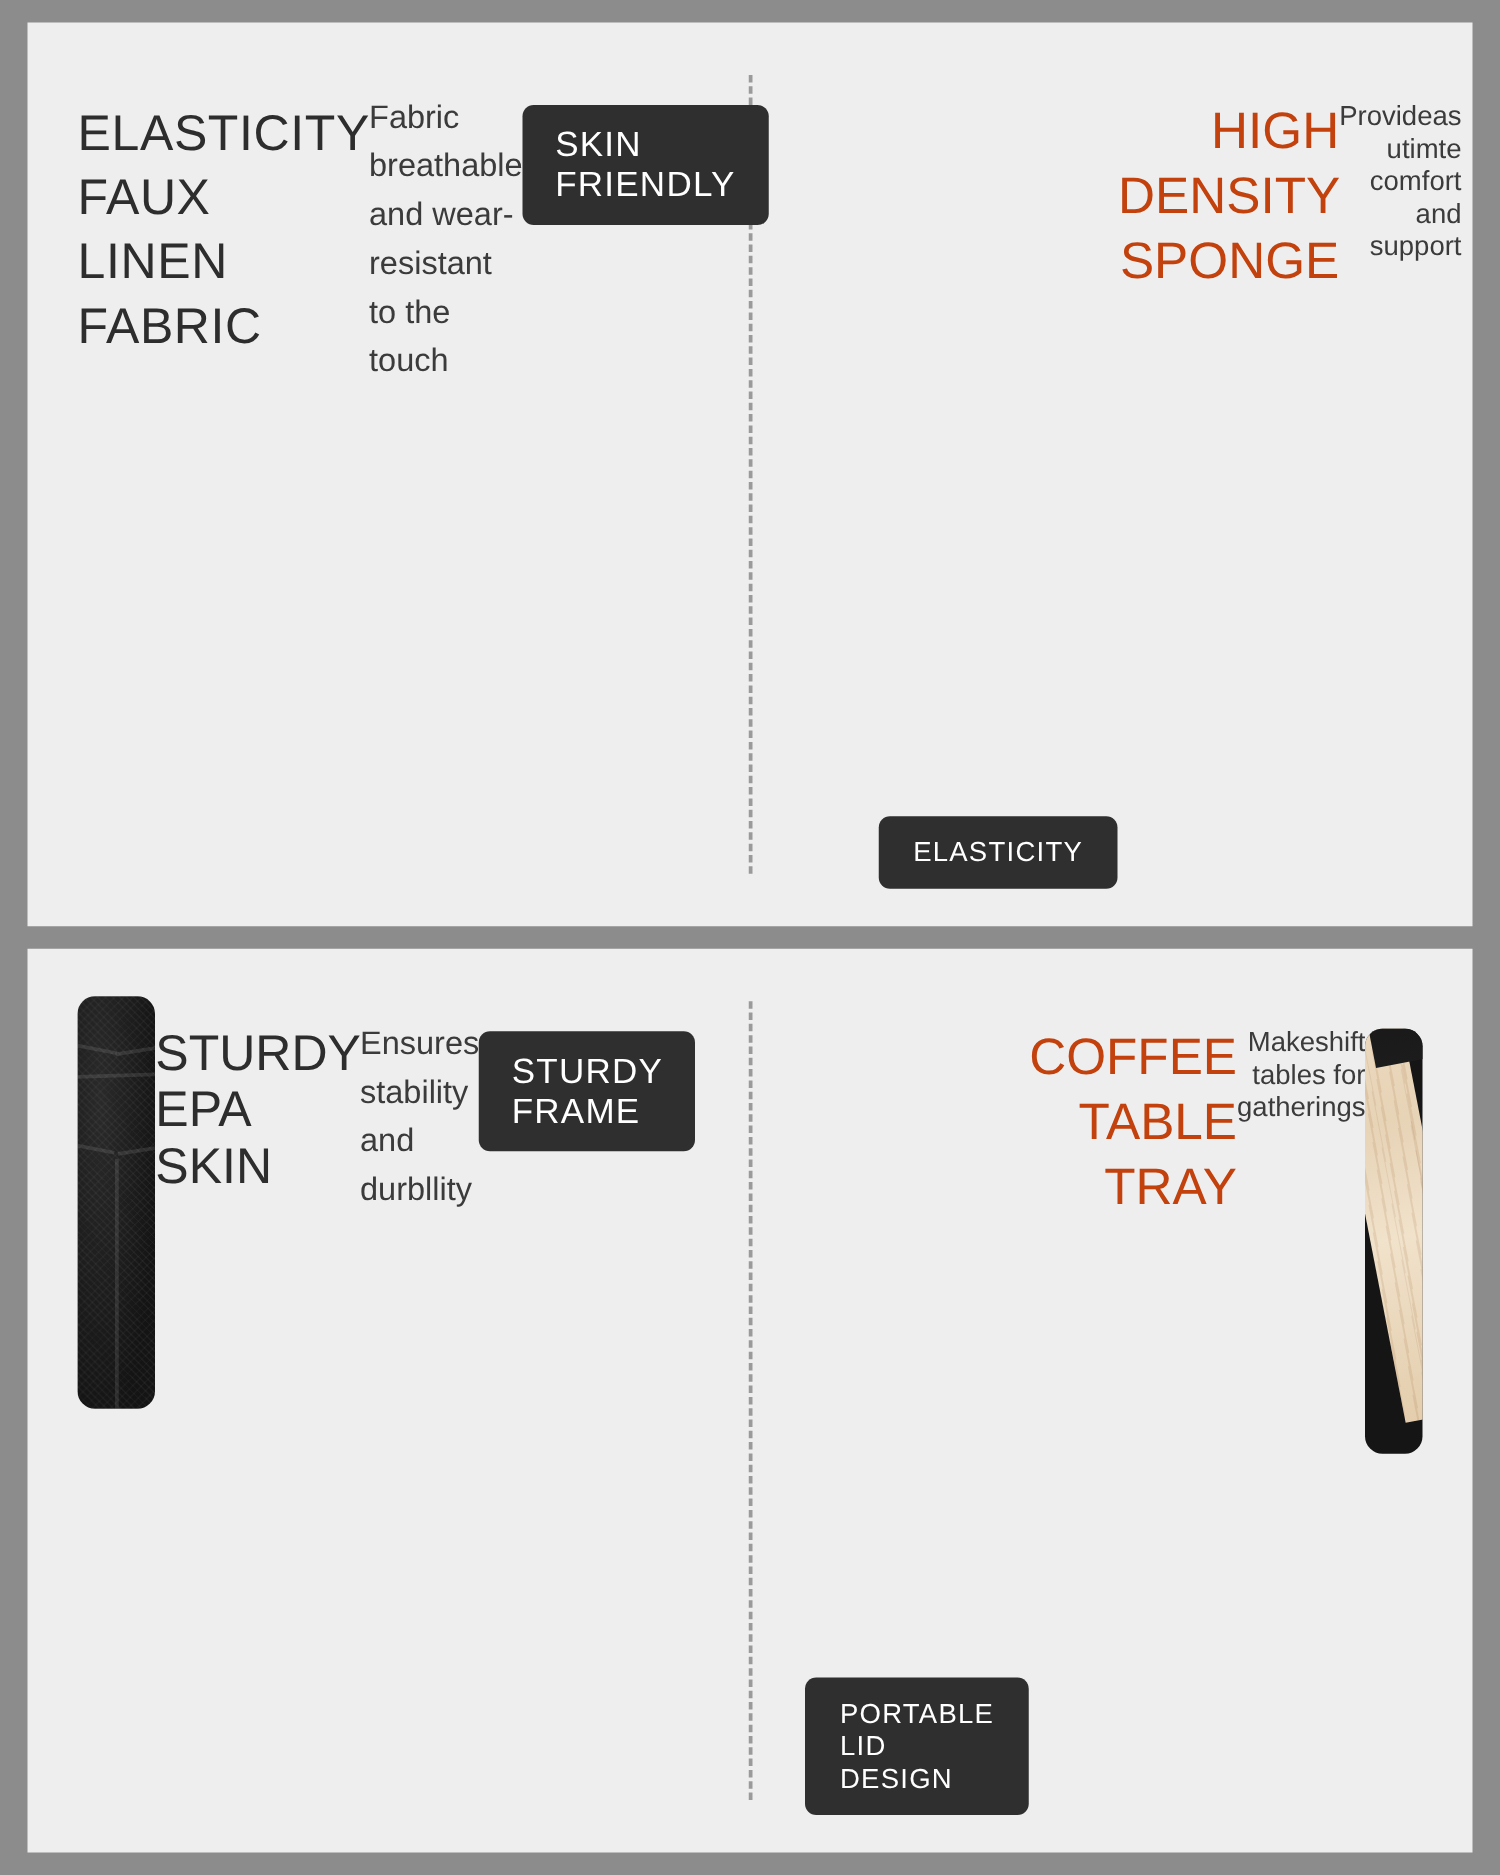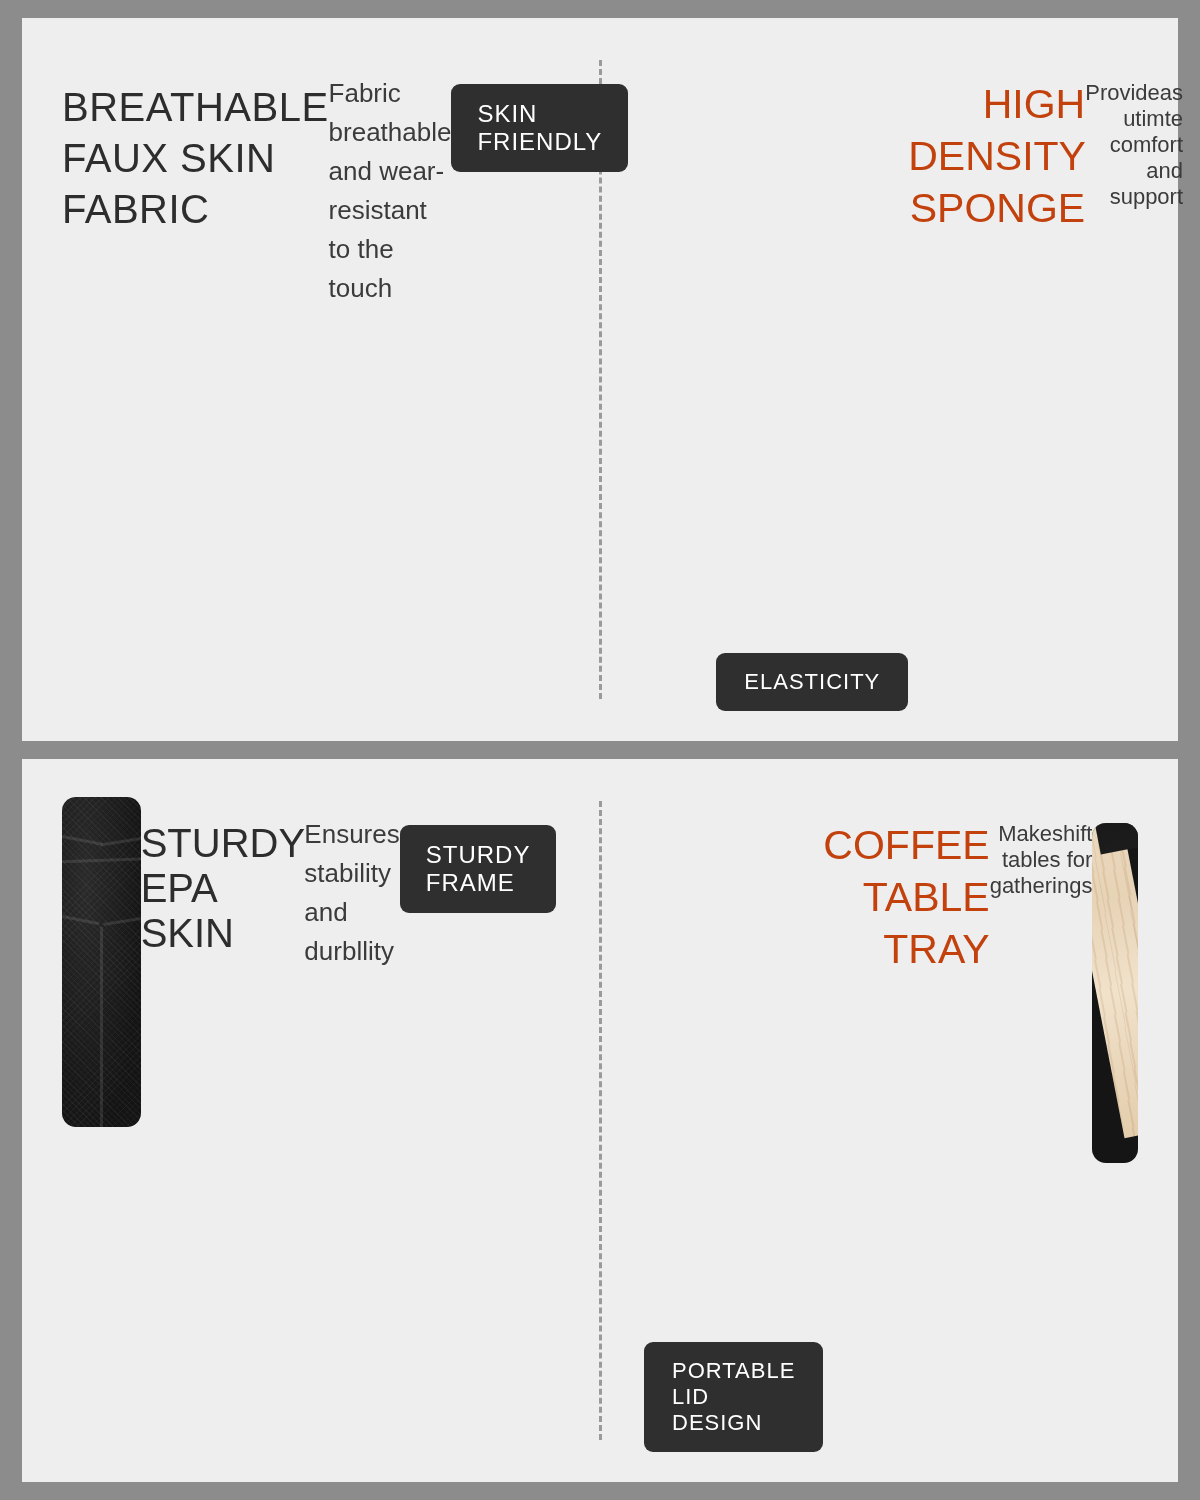--- a/index.html
+++ b/index.html
@@ -90,21 +90,21 @@
     color: #3b3b3b;
     line-height: 1.5;
     margin: 18px 0 0 0;
     font-weight: 400;
   }
 
   .tag {
     display: inline-block;
     background: #2f2f2f;
     color: #ffffff;
-    font-size: 24px;
+    font-size: 28px;
     letter-spacing: 1px;
     padding: 16px 26px;
     border-radius: 9px;
     margin-top: 28px;
     align-self: flex-start;
   }
 
   .tag-top {
     display: inline-block;
     background: #2f2f2f;
@@ -219,21 +219,21 @@
 </head>
 <body>
 
 <div class="page">
 
   <section class="panel">
     <div class="divider"></div>
 
     <div class="half left">
       <div class="photo fabric photo-tl"></div>
-      <h2 class="title">BREATHABLE  FAUX SKIN FABRIC</h2>
+      <h2 class="title">ELASTICITY  FAUX LINEN FABRIC</h2>
       <p class="subtitle">Fabric breathable and wear-resistant to the touch</p>
       <span class="tag">SKIN FRIENDLY</span>
     </div>
 
     <div class="half right">
       <span class="tag-top">ELASTICITY</span>
       <h2 class="title-right">HIGH DENSITY SPONGE</h2>
       <p class="subtitle-right">Provideas utimte comfort and support</p>
 
       <div class="photo fabric photo-right">

